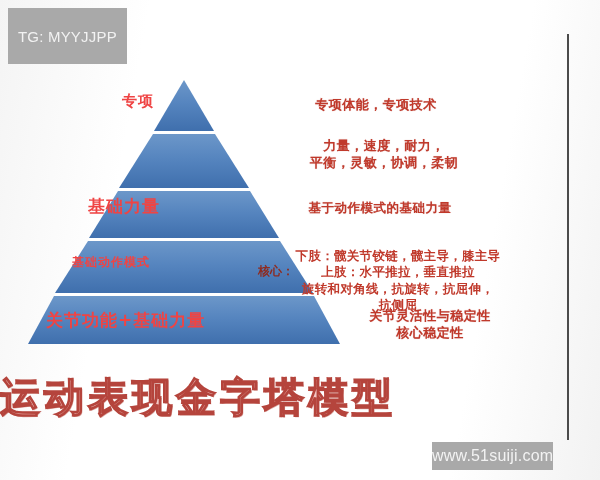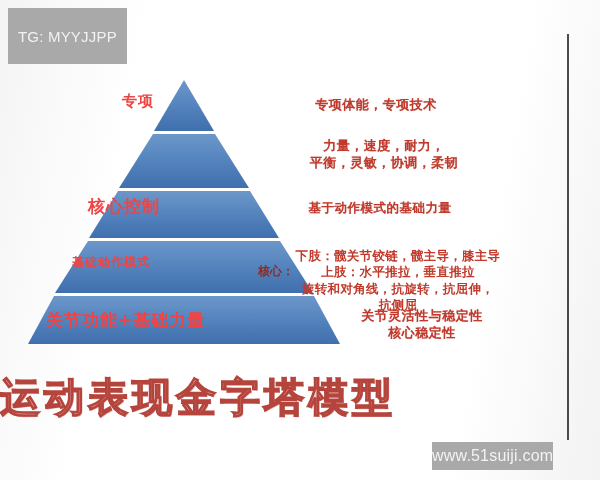--- a/index.html
+++ b/index.html
@@ -135,21 +135,21 @@
     position: absolute;
     left: 258px;
     top: 263px;
     font-family: "DejaVu Sans", sans-serif;
     font-weight: 700;
     font-size: 12px;
     color: #8e2b20;
     letter-spacing: 0;
   }
 
-  #ann-5 { left: 324px; top: 308px; width: 196px; font-size: 13px; }
+  #ann-5 { left: 332px; top: 308px; width: 196px; font-size: 13px; }
 
   
   #title {
     position: absolute;
     left: 0;
     top: 370px;
     width: 600px;
     text-align: left;
     font-family: "DejaVu Sans", sans-serif;
     font-weight: 700;
@@ -190,21 +190,21 @@
 
       <polygon points="28,222 288,222 314,270 2,270" fill="url(#pgrad)"></polygon>
 
       <line x1="128" y1="58.5" x2="188" y2="58.5" stroke="#ffffff" stroke-width="2.4"></line>
       <line x1="93" y1="115.5" x2="223" y2="115.5" stroke="#ffffff" stroke-width="2.6"></line>
       <line x1="63" y1="165.5" x2="253" y2="165.5" stroke="#ffffff" stroke-width="2.6"></line>
       <line x1="29" y1="220.5" x2="287" y2="220.5" stroke="#ffffff" stroke-width="2.8"></line>
     </svg>
 
     <div class="tier-label" id="tier-label-1">专项</div>
-    <div class="tier-label" id="tier-label-3">核心控制</div>
+    <div class="tier-label" id="tier-label-3">基础力量</div>
     <div class="tier-label" id="tier-label-4">基础动作模式</div>
     <div class="tier-label" id="tier-label-5">关节功能+基础力量</div>
   </div>
 
   <div class="ann" id="ann-1">专项体能，专项技术</div>
 
   <div class="ann" id="ann-2">力量，速度，耐力，
 平衡，灵敏，协调，柔韧</div>
 
   <div class="ann" id="ann-3">基于动作模式的基础力量</div>

